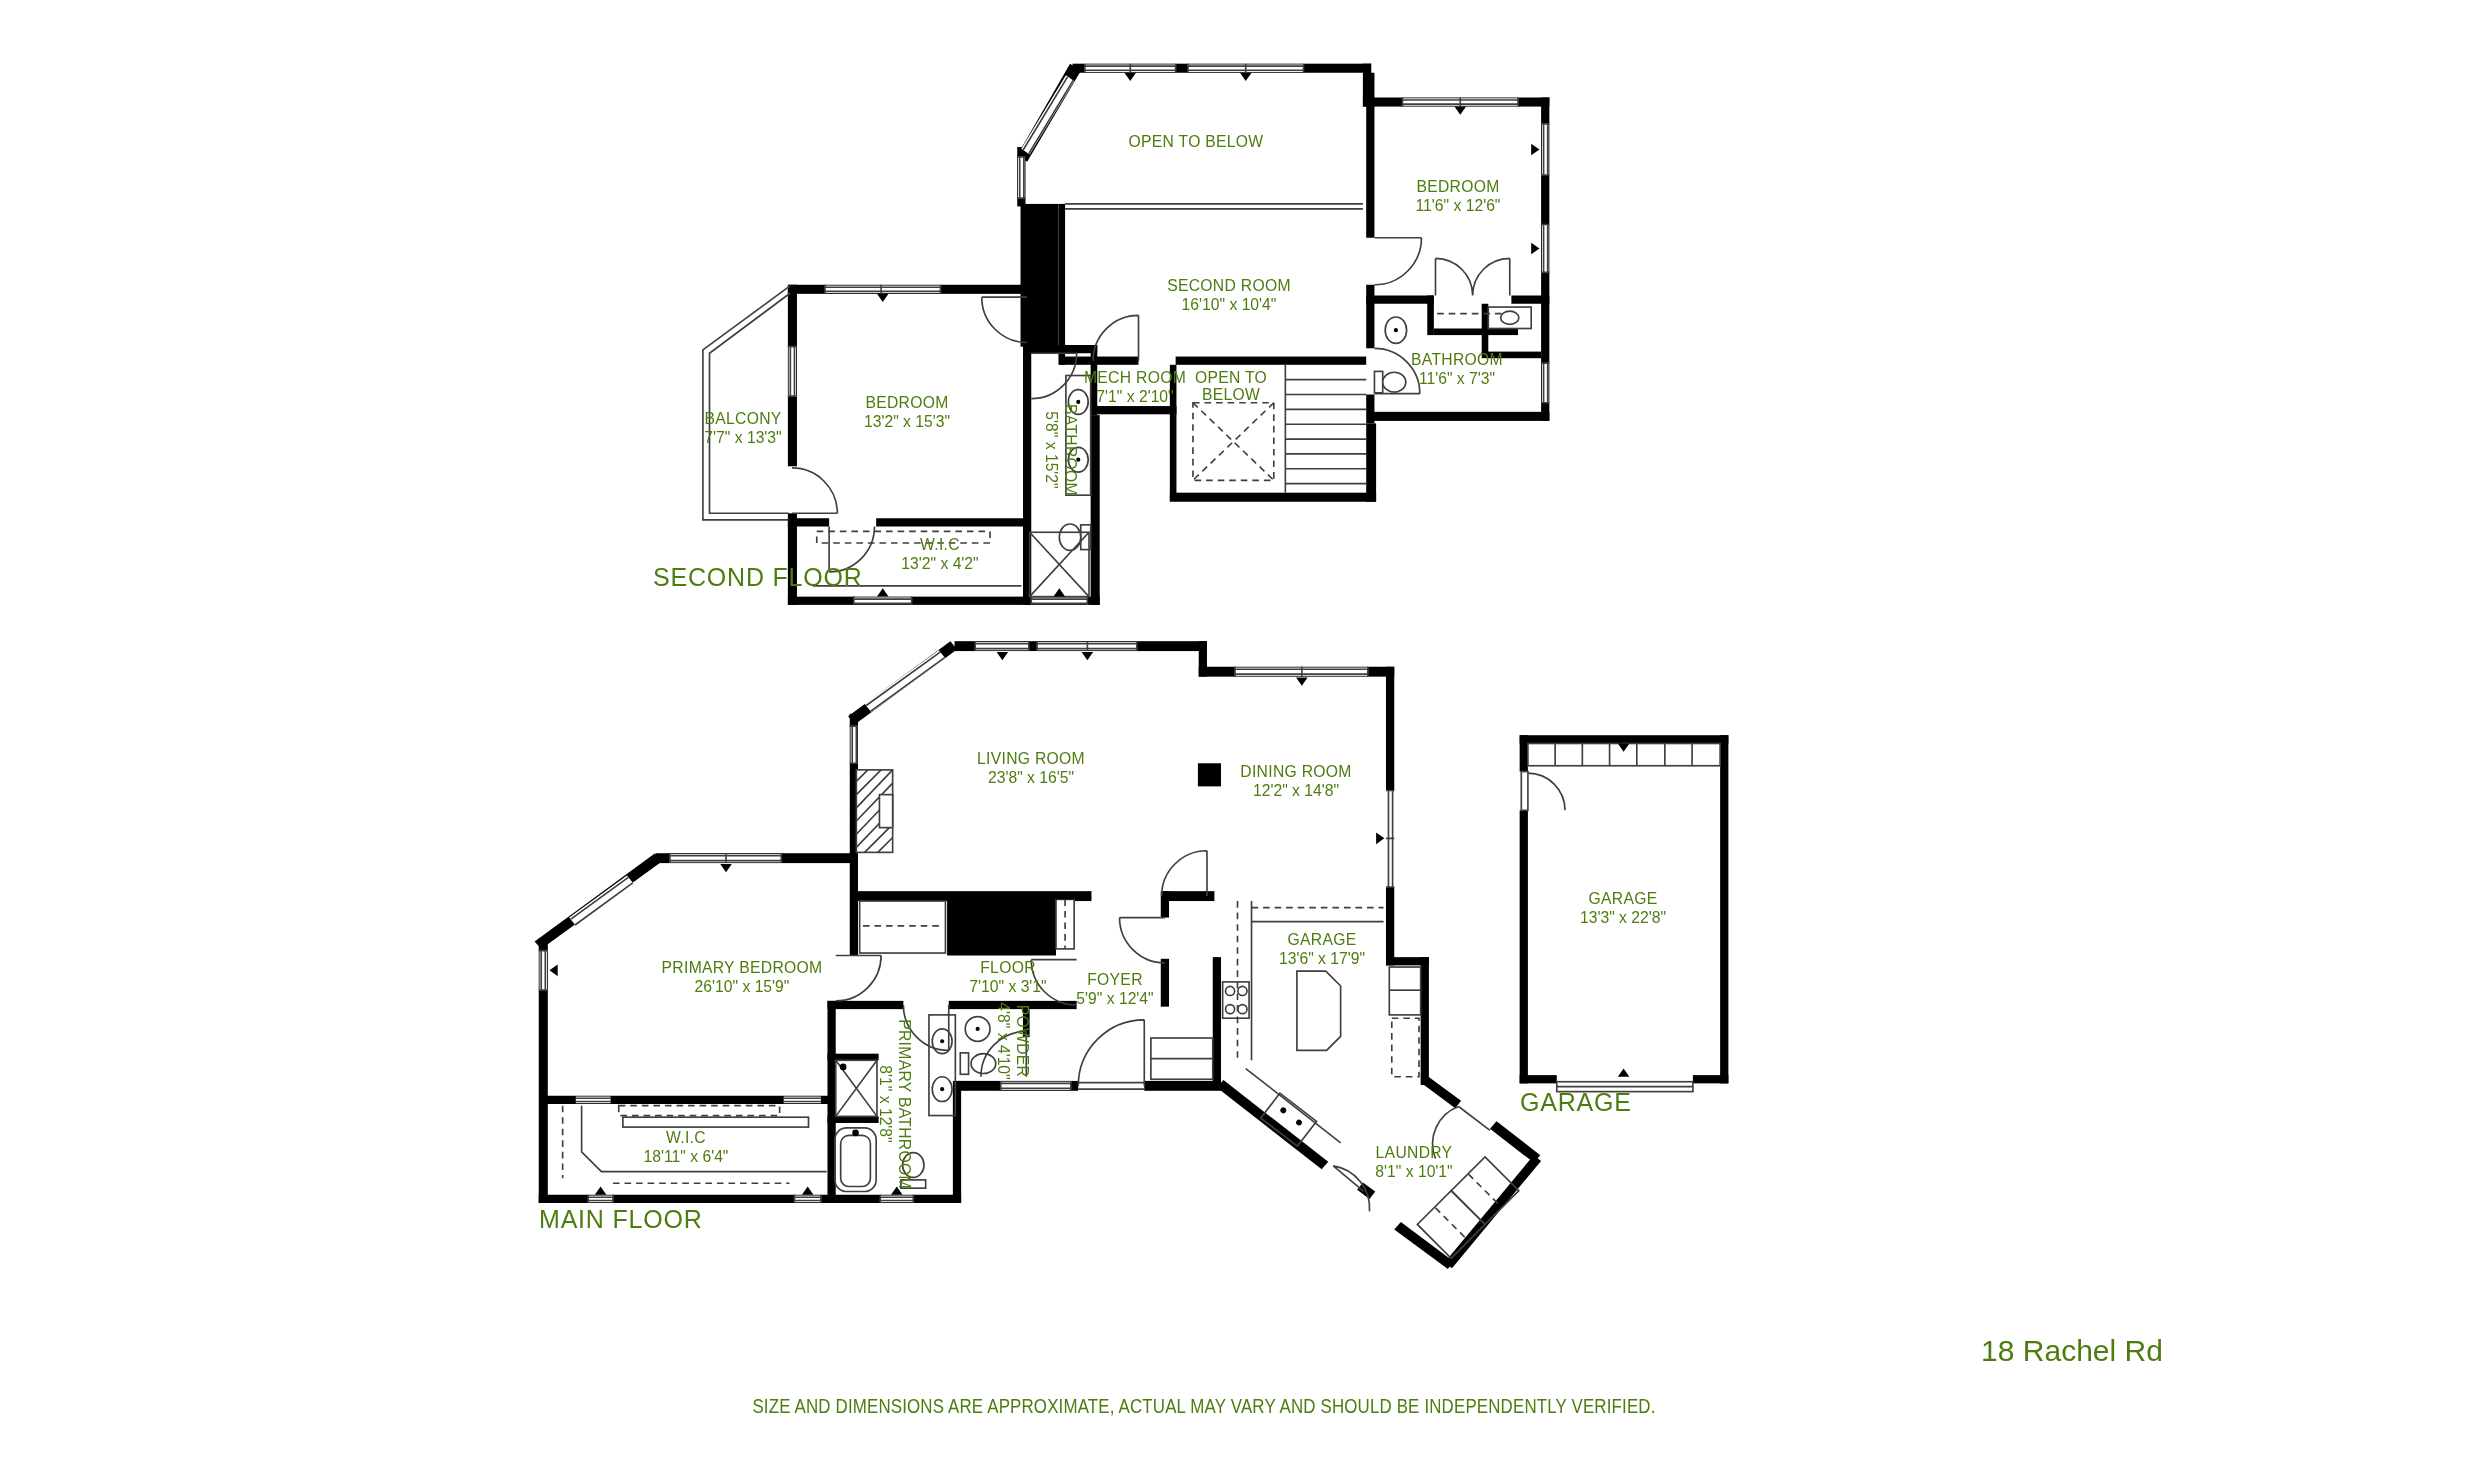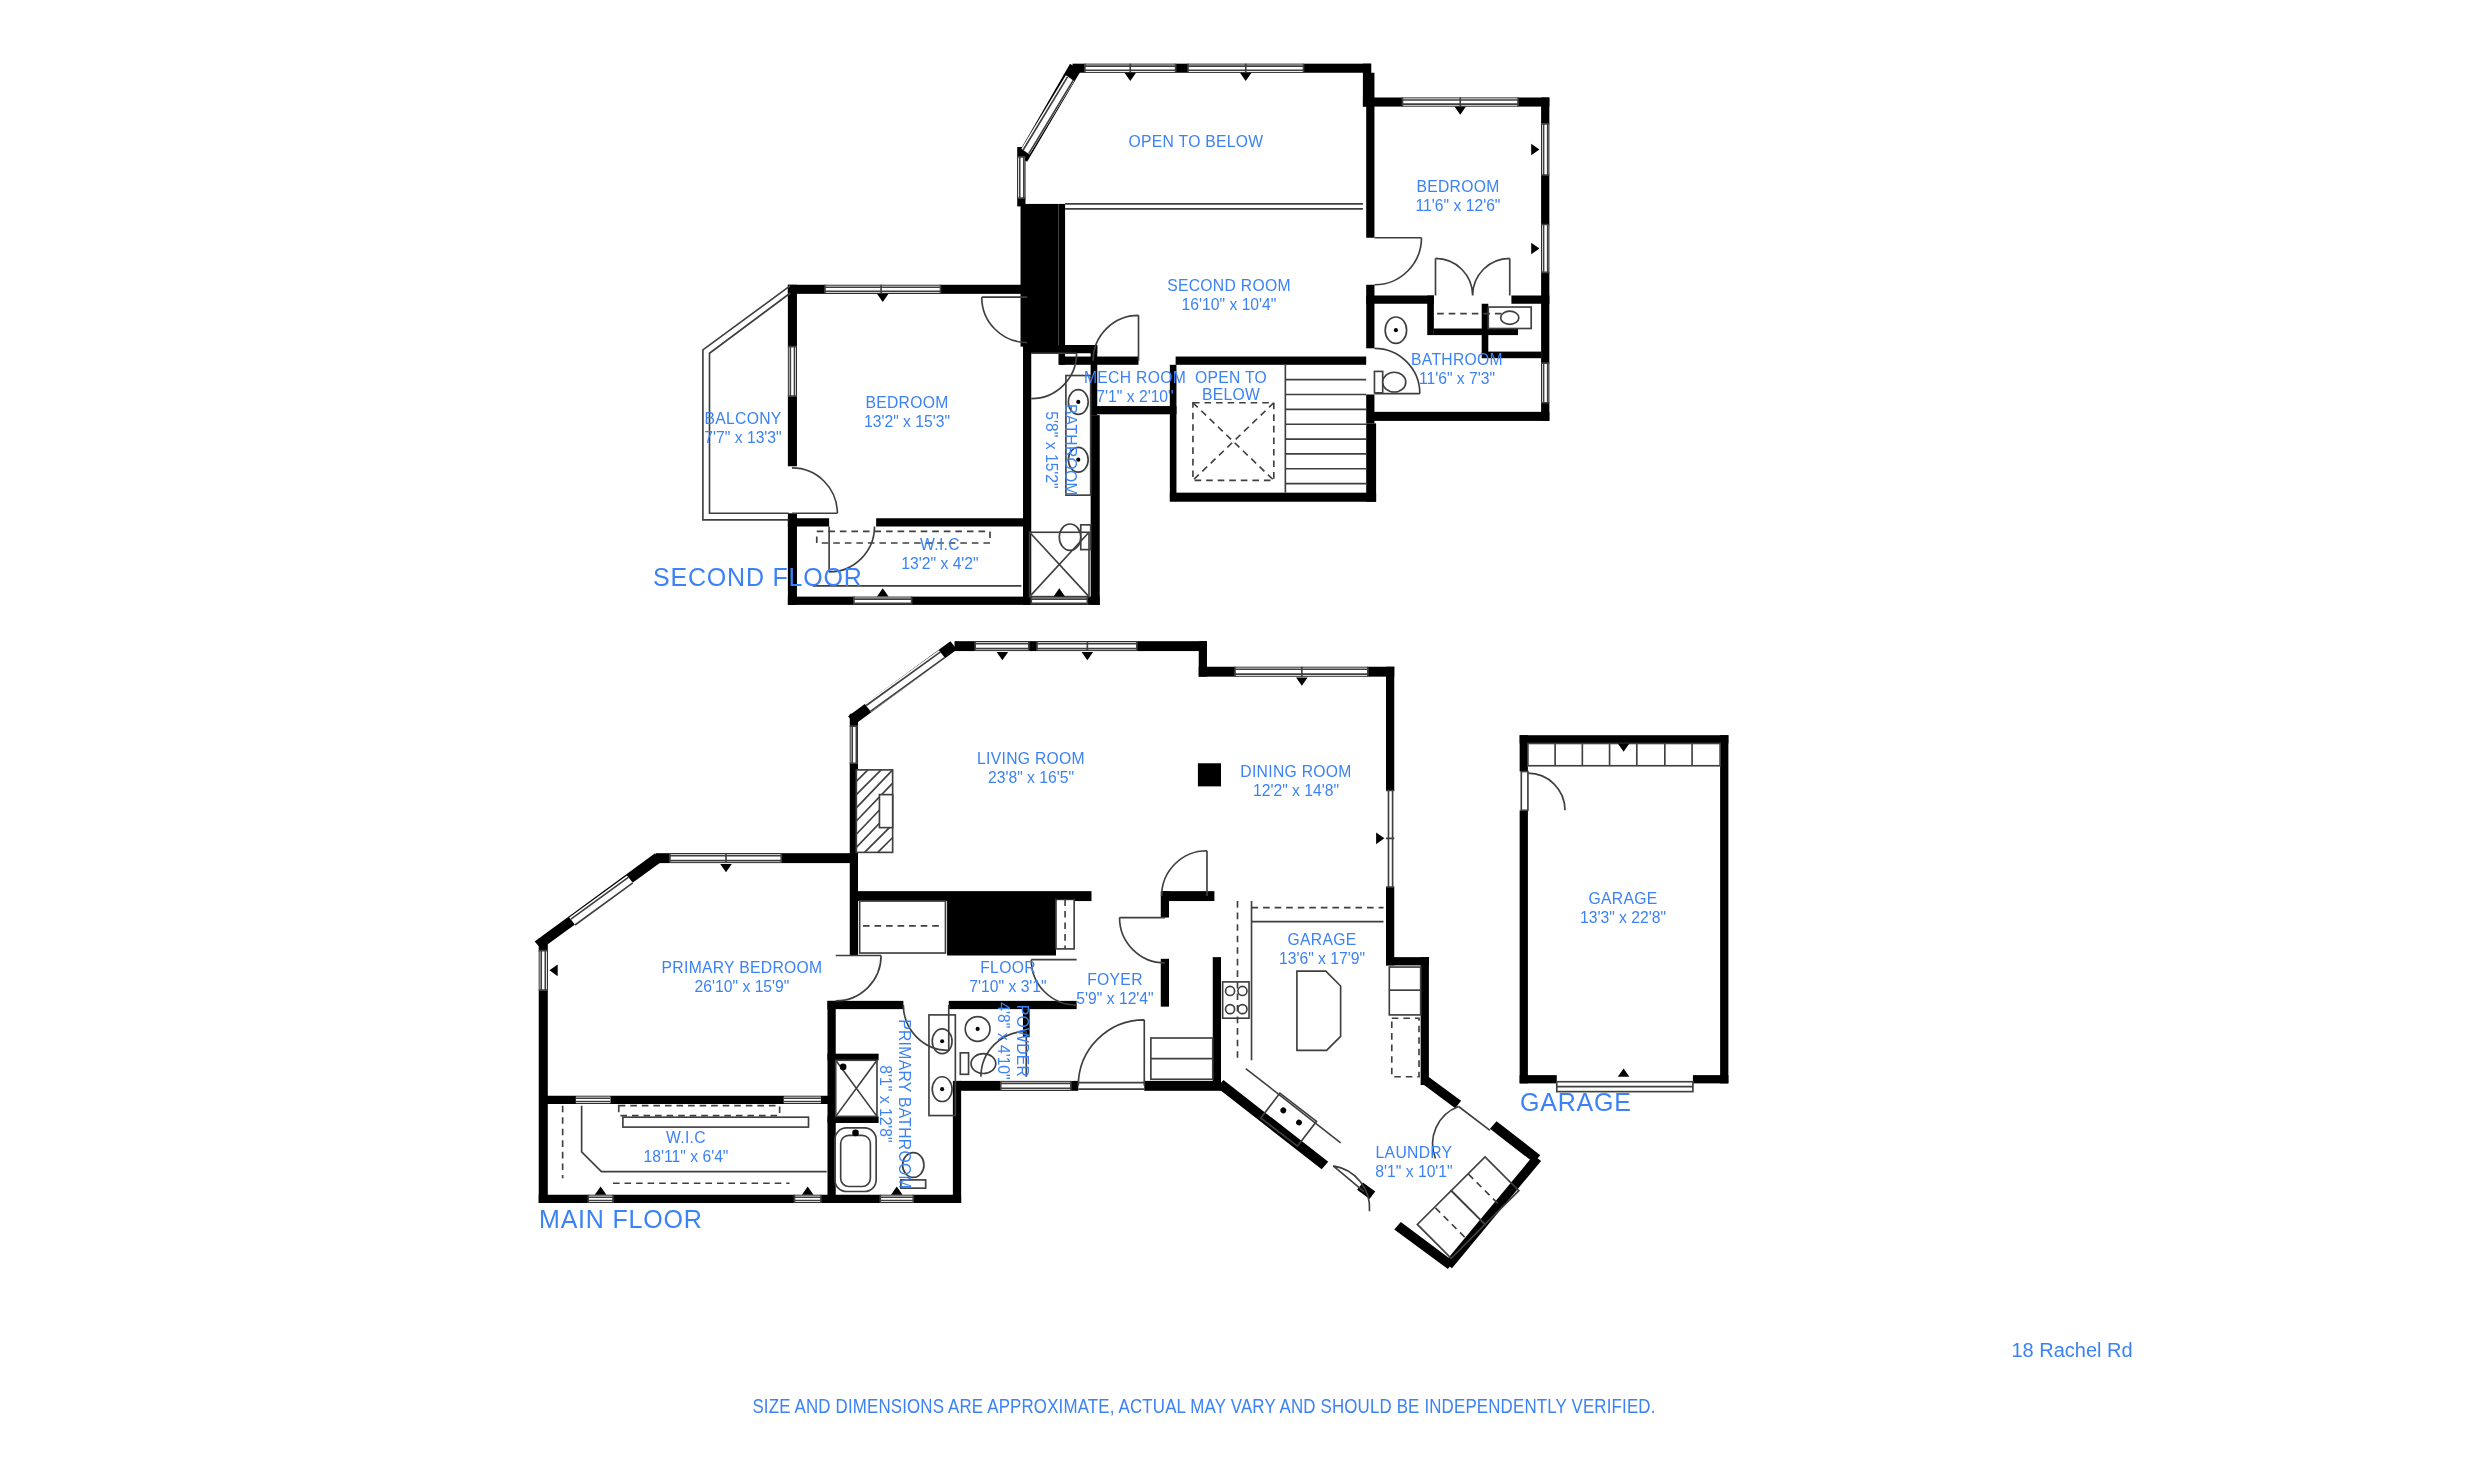--- a/index.html
+++ b/index.html
@@ -1,33 +1,33 @@
 <!DOCTYPE html>
 <html style="font-size:13.2px"><head>
 <meta charset="utf-8">
 <style>
   html,body{margin:0;padding:0;background:#fff;}
   .canvas{position:relative;width:2475px;height:1482px;background:#ffffff;overflow:hidden;
-          font-family:"Liberation Sans", sans-serif;color:#3b82f6;}
+          font-family:"Liberation Sans", sans-serif;color:#4d7c0f;}
   svg{position:absolute;left:0;top:0;}
   .wall{fill:#000;}
   .thin{fill:none;stroke:#3f3f3f;stroke-width:2;}
   .thinf{fill:#fff;stroke:#3f3f3f;stroke-width:2;}
   .dash{stroke-dasharray:8 6;}
   .win{fill:#fff;}
   .winl{fill:none;stroke:#3f3f3f;stroke-width:2;}
   .tri{fill:#000;}
   .room-label{position:absolute;transform:translate(-50%,-50%);text-align:center;line-height:1;z-index:5;}
   .room-label.vertical{transform:translate(-50%,-50%) rotate(90deg);}
   .room-name{display:block;font-size:15.7px;letter-spacing:0.3px;white-space:nowrap;}
   .room-label.wrap .room-name{white-space:normal;width:82px;line-height:16.5px;}
   .room-dims{display:block;font-size:15.7px;margin-top:3.3px;white-space:nowrap;}
   .floor-title{position:absolute;transform:translateY(-50%);font-size:25px;letter-spacing:0.8px;white-space:nowrap;}
   .address{position:absolute;left:2072px;top:1330px;transform:translateX(-50%);text-align:center;
-           font-size:20px;line-height:41px;white-space:nowrap;}
+           font-size:30px;line-height:41px;white-space:nowrap;}
   .disclaimer{position:absolute;left:1204px;top:1406px;transform:translate(-50%,-50%) scaleX(.82);
               font-size:20.6px;letter-spacing:0.2px;white-space:nowrap;}
 </style>
 </head>
 <body>
 
 <div class="canvas">
 
 <svg width="2475" height="1482" viewBox="0 0 3000 1796">
 

